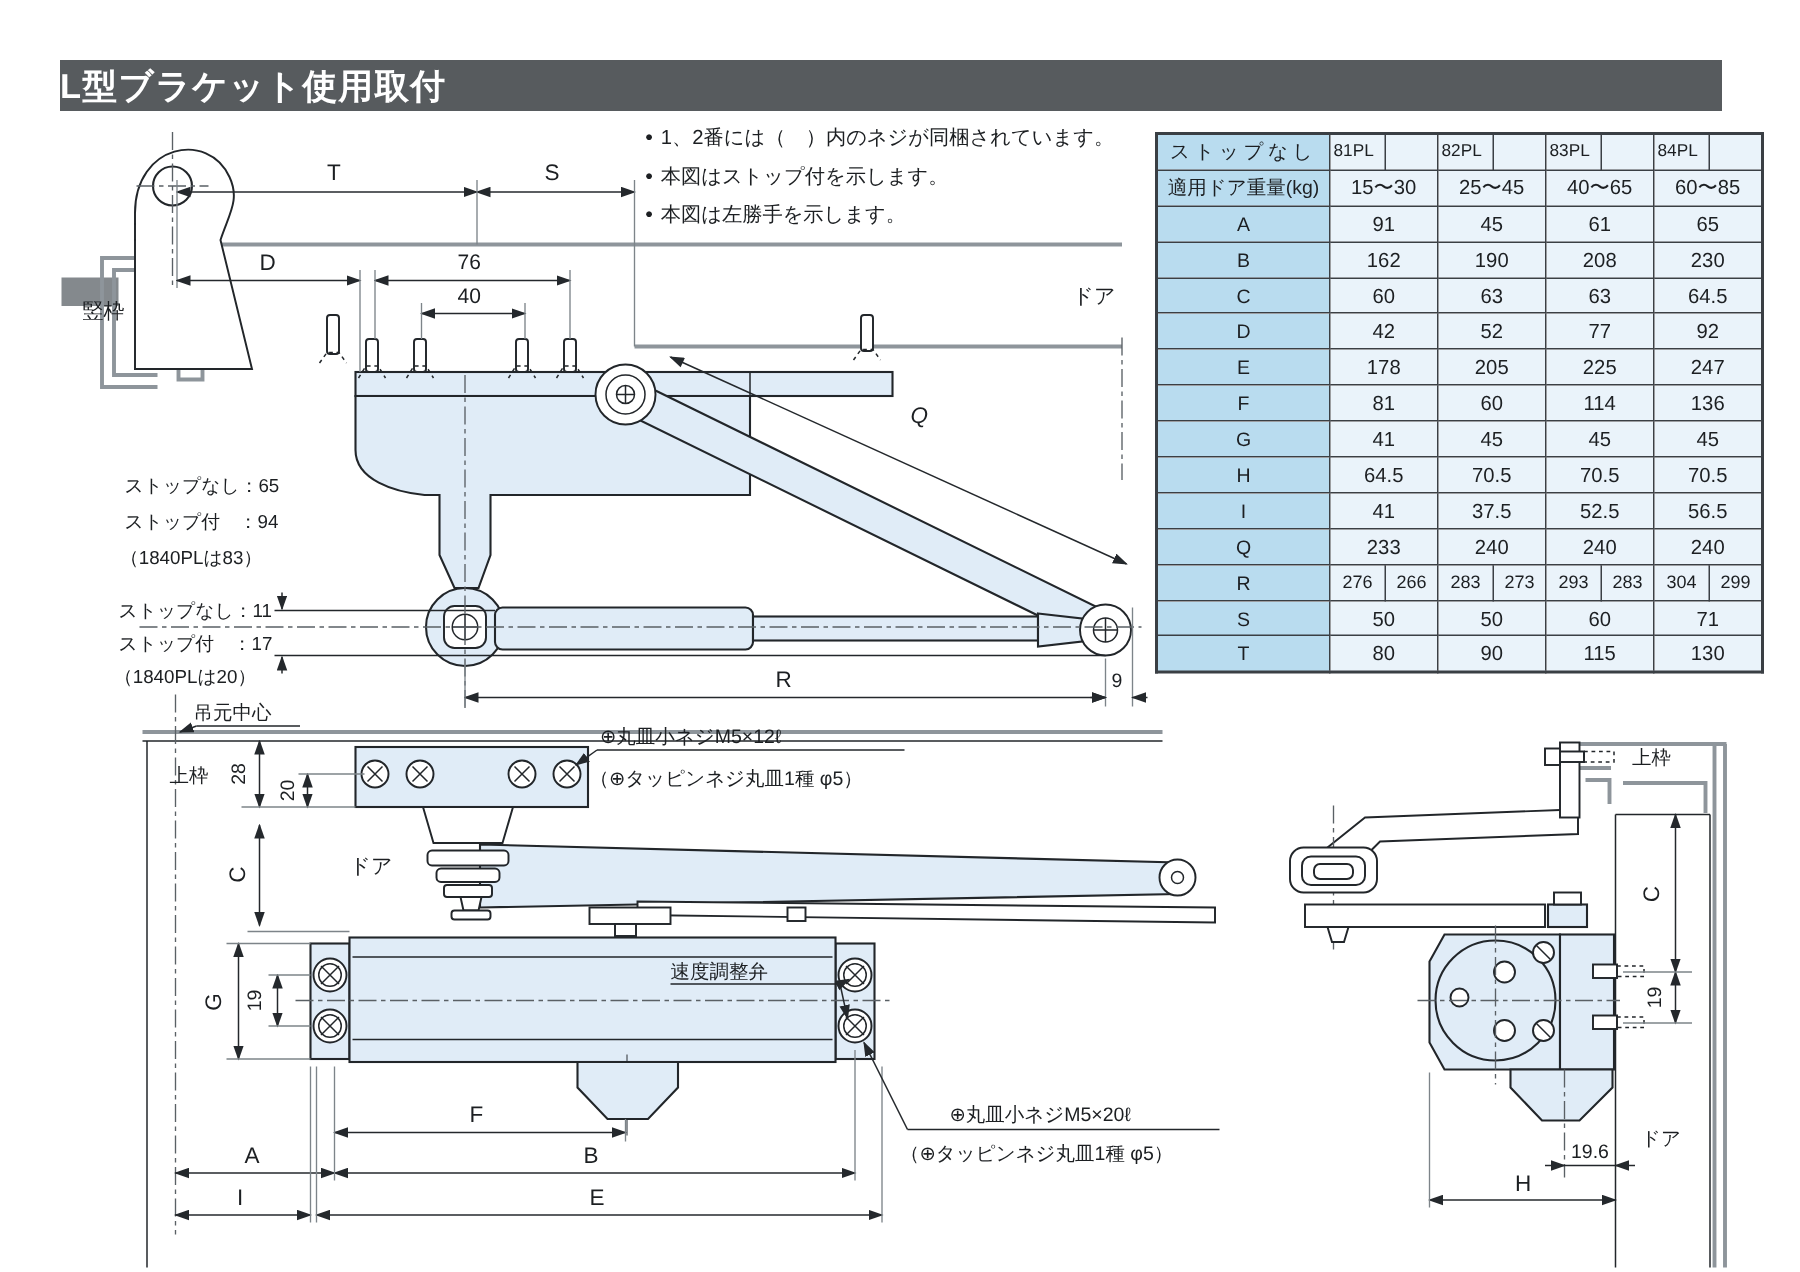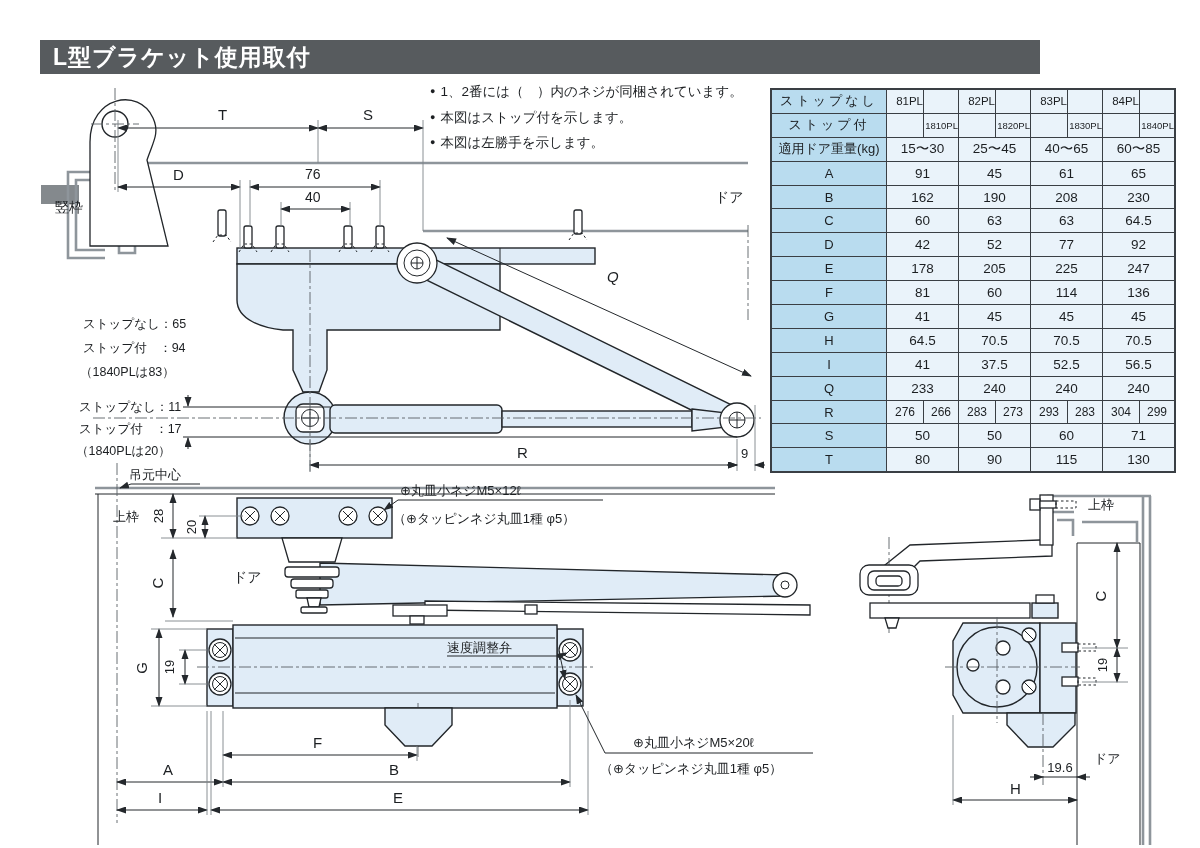--- a/index.html
+++ b/index.html
@@ -3,35 +3,35 @@
 <meta charset="utf-8">
 <style>
   :root{
     --title-bg:#575b5e; --lbl-bg:#b9dcef; --cell-bg:#eaf3fa; --body-fill:#e0ecf7;
     --ink:#22262a; --gray:#8e959b;
   }
   html,body{margin:0;padding:0;background:#fff;}
   #page{position:relative;width:1200px;height:848px;background:#fff;overflow:hidden;
         font-family:"Liberation Sans","DejaVu Sans",sans-serif;color:#1c1f22;}
   
-  #titlebar{position:absolute;left:40px;top:40px;width:1000px;height:34px;
+  #titlebar{position:absolute;left:40px;top:40px;width:1108px;height:34px;
     background:var(--title-bg);color:#fff;font-size:23px;font-weight:bold;
-    line-height:34px;padding-left:13px;box-sizing:border-box;letter-spacing:1px;}
+    line-height:34px;box-sizing:border-box;letter-spacing:1px;}
   
   #notes{position:absolute;left:430px;top:80px;font-size:13.5px;line-height:24.5px;}
   #notes .note{display:flex;align-items:baseline;}
   #notes .blt{font-size:9px;margin-right:5px;position:relative;top:-2px;}
   
   #spec{position:absolute;left:770px;top:88px;border-collapse:collapse;
     table-layout:fixed;width:386px;}
   #spec td{border:1px solid #3a3f44;height:22.9px;padding:0;text-align:center;
     font-size:13.5px;background:var(--cell-bg);overflow:hidden;white-space:nowrap;}
   #spec td.lbl{background:var(--lbl-bg);width:114px;font-size:13px;margin-top:16px;}
   #spec td.sub{width:34px;}
-  #spec td.mdl{font-size:11.5px;text-align:right;padding-left:2px;}
+  #spec td.mdl{font-size:11.5px;text-align:left;padding-left:2px;}
   #spec td.mdl.sm{font-size:9.5px;padding-left:1px;}
   #spec td.sp{letter-spacing:3px;}
   #spec td.sub2{font-size:12px;}
   #spec{border:2px solid #3a3f44;}
   
   svg{position:absolute;overflow:visible;}
   .ol{fill:none;stroke:var(--ink);stroke-width:1.4;}
   .fb{fill:var(--body-fill);stroke:var(--ink);stroke-width:1.4;}
   .fw{fill:#fff;stroke:var(--ink);stroke-width:1.3;}
   .thin{fill:none;stroke:var(--ink);stroke-width:1;}
@@ -70,31 +70,20 @@
         <tr>
           <td class="lbl sp">ストップなし</td>
           <td class="sub mdl">81PL</td>
           <td class="sub"></td>
           <td class="sub mdl">82PL</td>
           <td class="sub"></td>
           <td class="sub mdl">83PL</td>
           <td class="sub"></td>
           <td class="sub mdl">84PL</td>
           <td class="sub"></td>
-        </tr>
-        <tr>
-          <td class="lbl sp">ストップ付</td>
-          <td class="sub"></td>
-          <td class="sub mdl sm">1810PL</td>
-          <td class="sub"></td>
-          <td class="sub mdl sm">1820PL</td>
-          <td class="sub"></td>
-          <td class="sub mdl sm">1830PL</td>
-          <td class="sub"></td>
-          <td class="sub mdl sm">1840PL</td>
         </tr>
         <tr>
           <td class="lbl">適用ドア重量(kg)</td>
           <td class="val" colspan="2">15〜30</td>
           <td class="val" colspan="2">25〜45</td>
           <td class="val" colspan="2">40〜65</td>
           <td class="val" colspan="2">60〜85</td>
         </tr>
         <tr>
           <td class="lbl">A</td>

